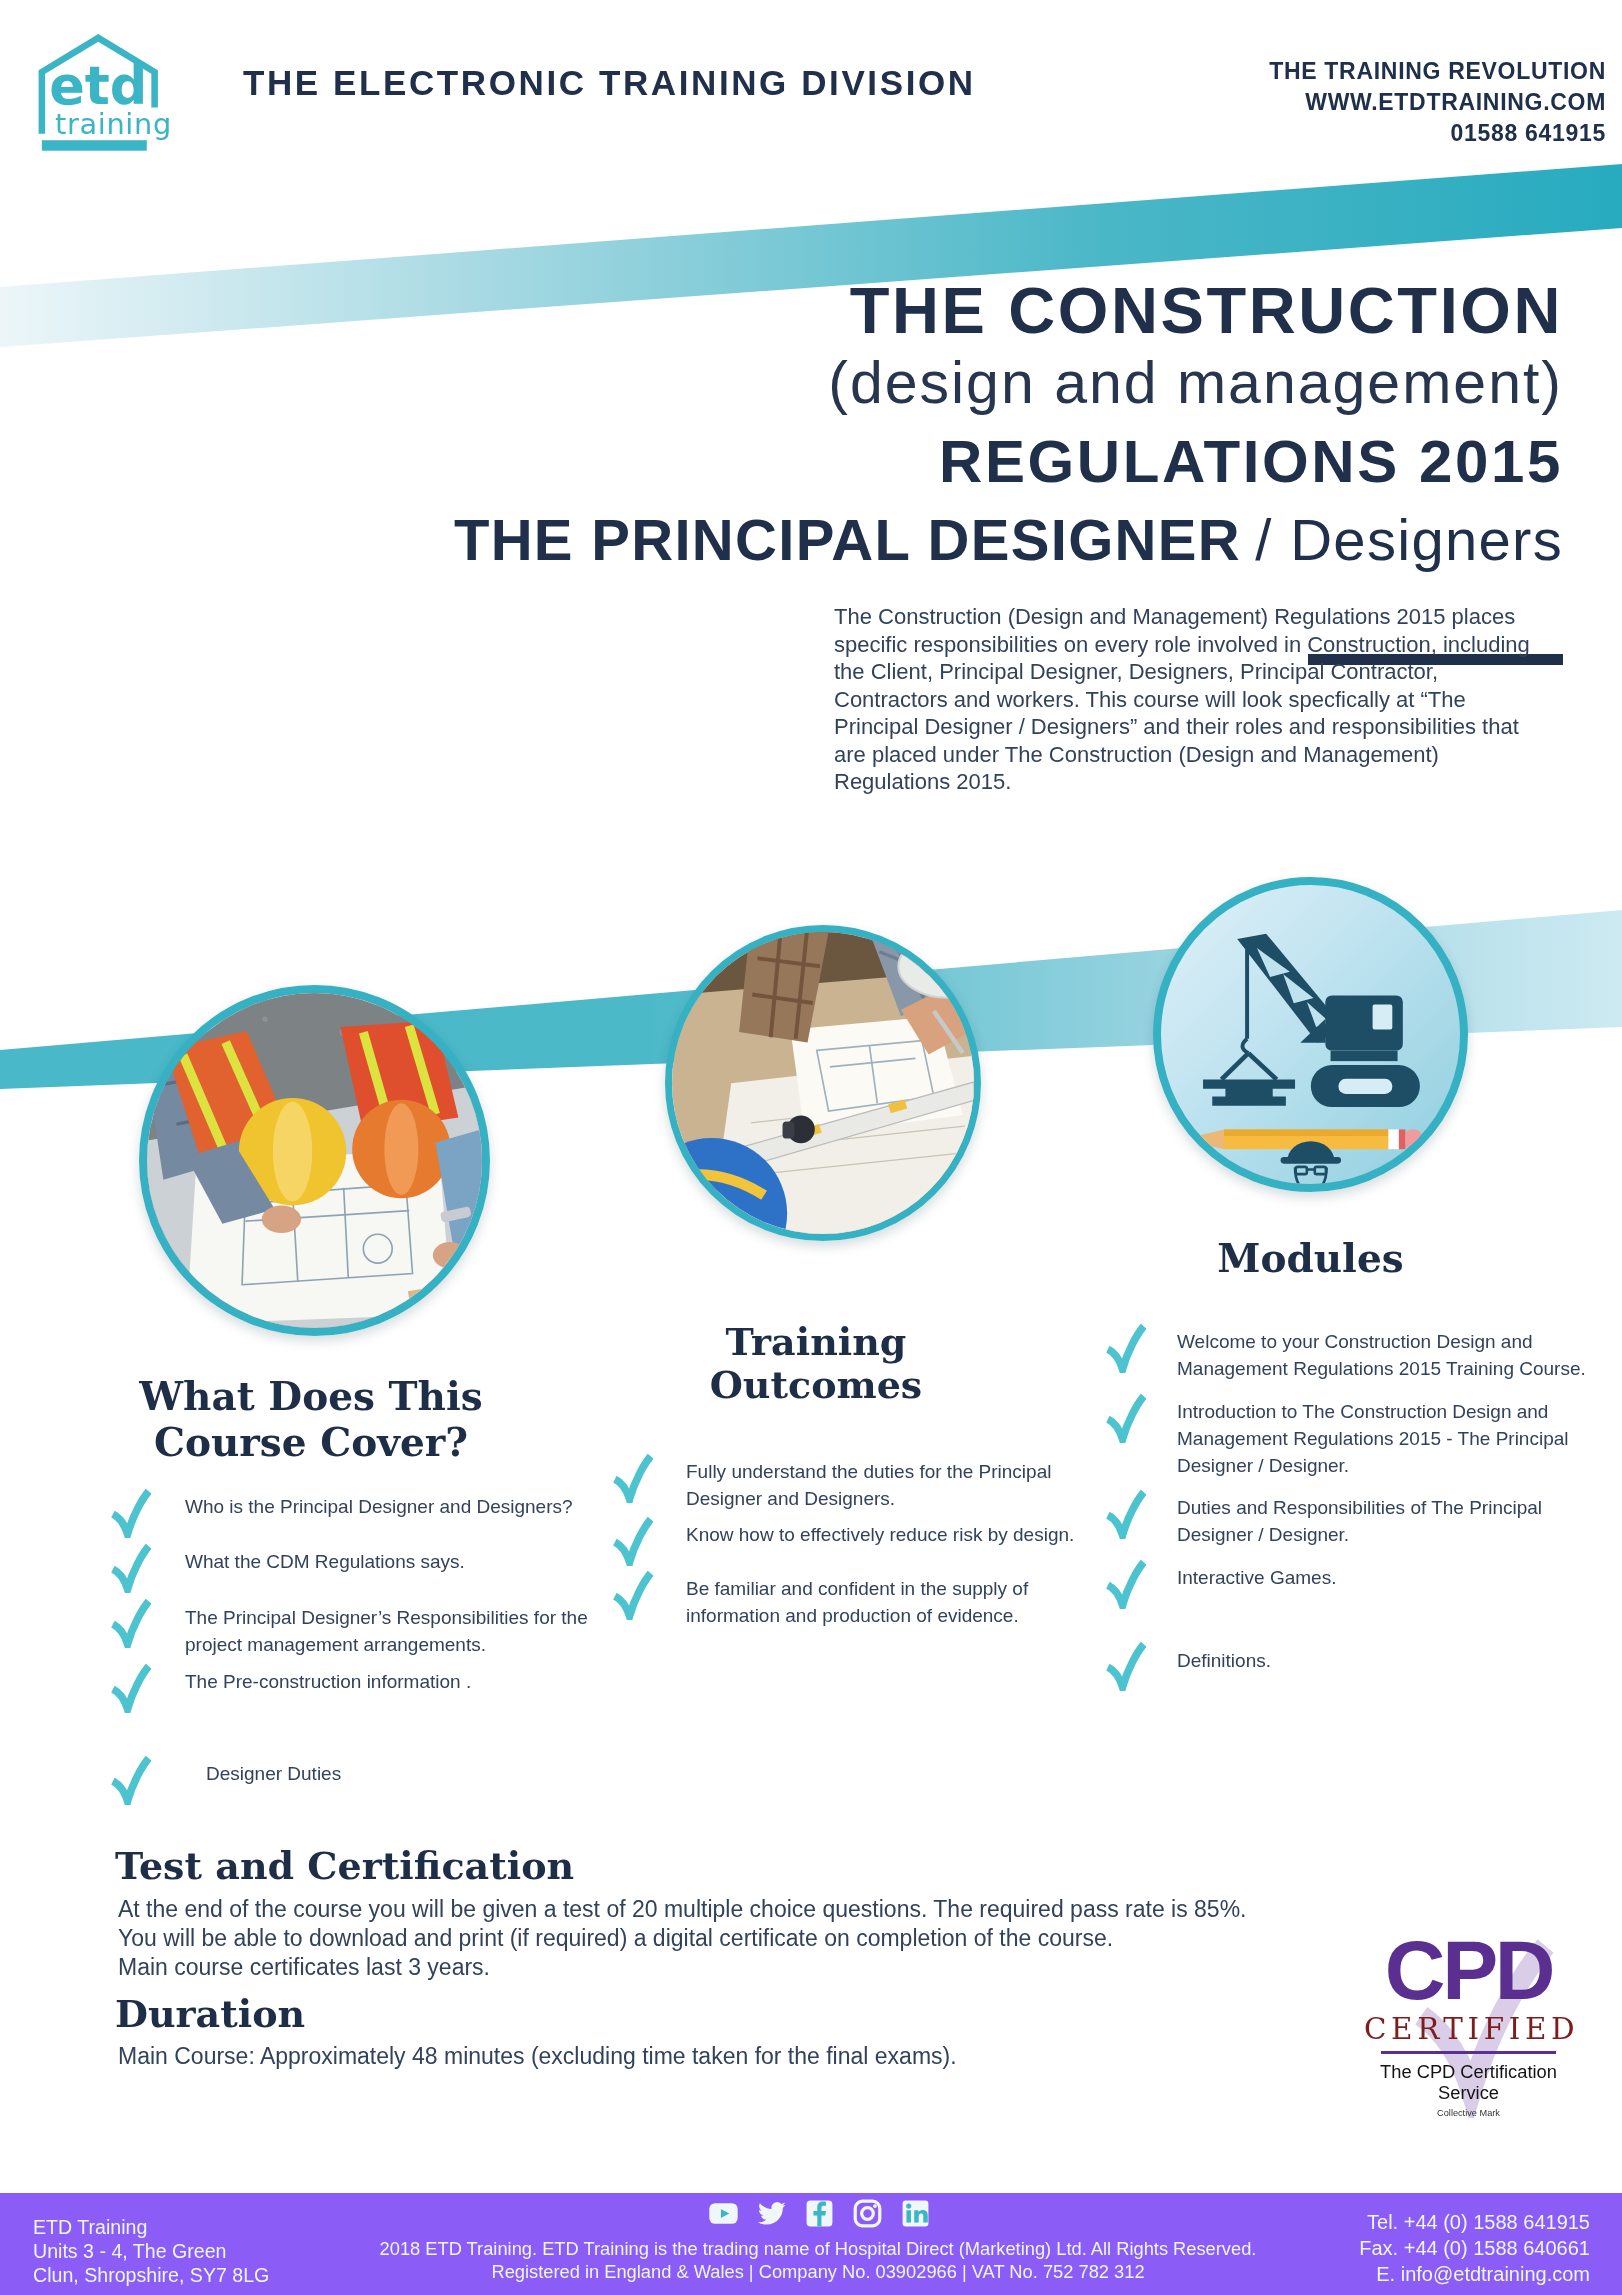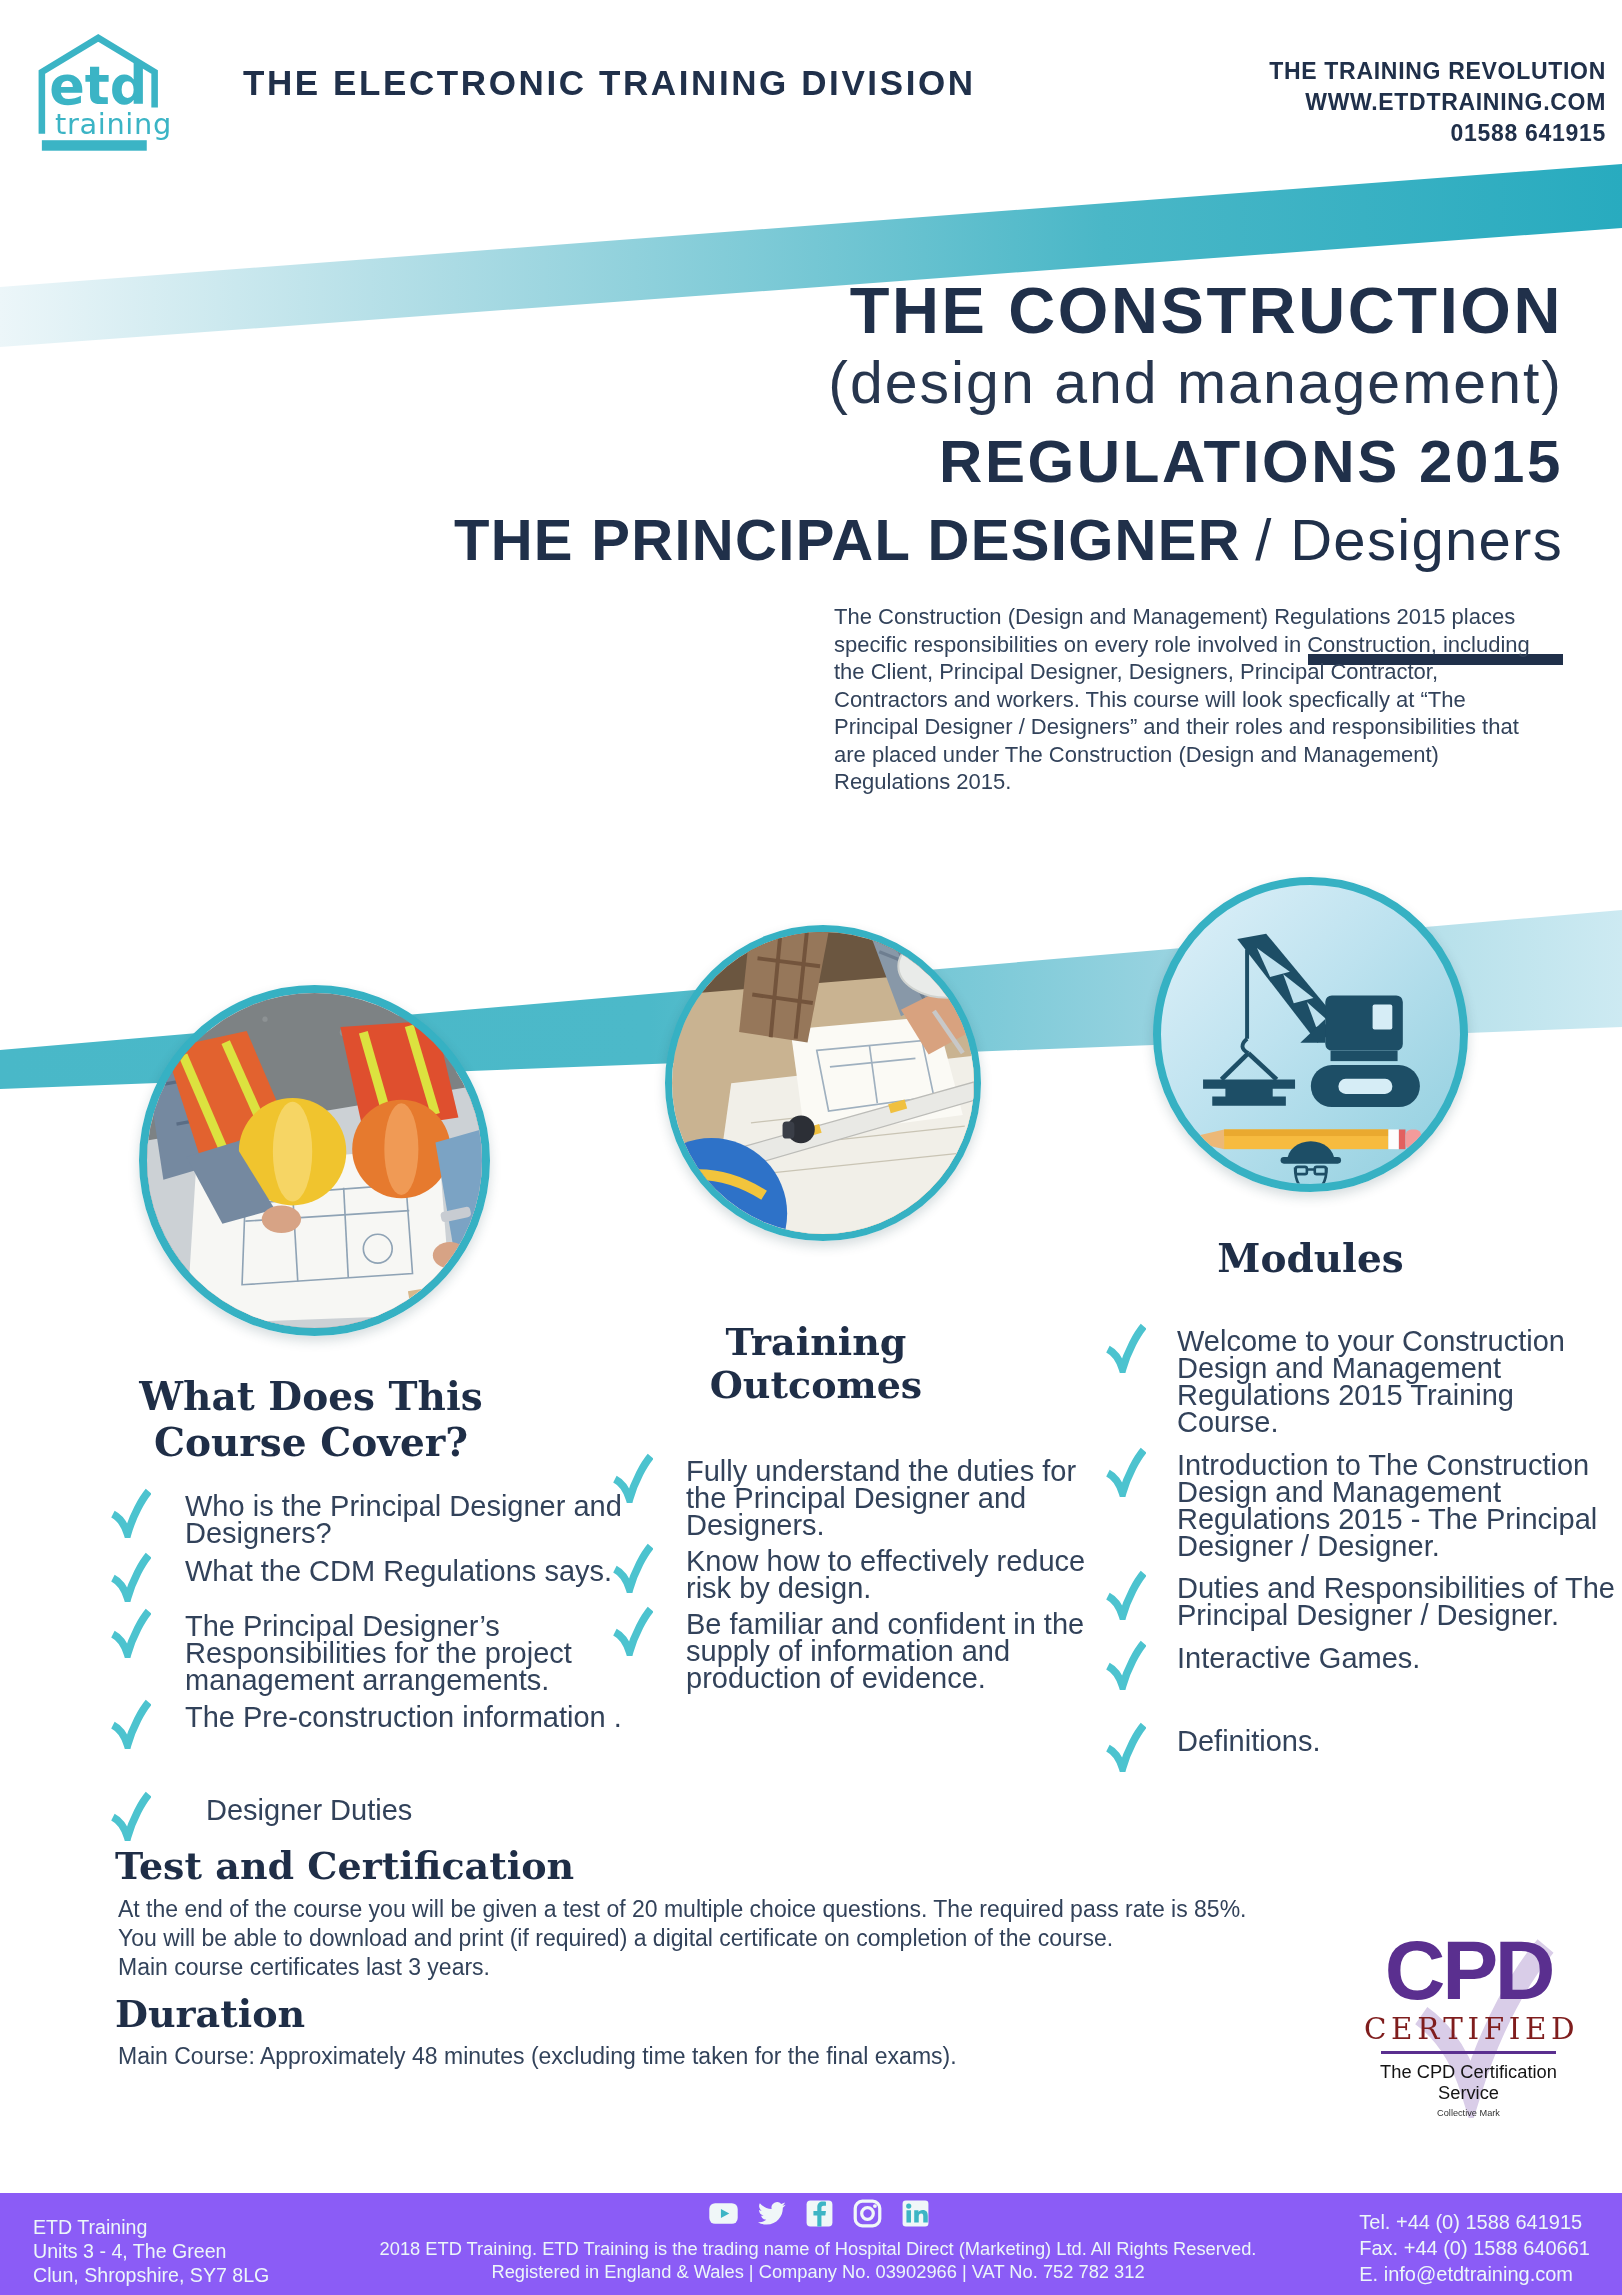--- a/index.html
+++ b/index.html
@@ -57,21 +57,21 @@
   .outcomes-heading{left:664px;top:1320px;width:304px;font-size:38px;line-height:43px;}
   .cover-heading{left:128px;top:1373px;width:366px;font-size:39px;line-height:46px;}
   .left-heading{font-family:"DejaVu Serif",serif;font-weight:700;color:#1f2e47;text-align:left;}
   .testcert-heading{left:115px;top:1843px;font-size:38px;}
   .duration-heading{left:115px;top:1991px;font-size:38px;}
 
   
   .check-list{display:flex;flex-direction:column;}
   .check-item{display:flex;align-items:flex-start;}
   .check-item .check{flex:none;width:41px;height:50px;margin-top:-5.2px;}
-  .check-item .item-text{font-size:29px;line-height:27px;color:#32425a;}
+  .check-item .item-text{font-size:19px;line-height:27px;color:#32425a;}
   .cover-list{left:110px;top:1493px;width:530px;}
   .cover-list .check-item{margin-bottom:10.5px;}
   .cover-list .check{margin-right:34px;}
   .cover-list .item-text{width:452px;}
   .cover-list .check-item.spaced{margin-top:37px;gap:21px;}
   .outcomes-list{left:612px;top:1458px;width:487px;}
   .outcomes-list .check-item{margin-bottom:9.2px;}
   .outcomes-list .check{margin-right:33px;}
   .outcomes-list .item-text{width:412px;}
   .modules-list{left:1105px;top:1328px;width:520px;}
@@ -95,21 +95,21 @@
   .cpd-line{position:relative;font-size:18.3px;line-height:21px;color:#141414;}
   .cpd-mark{position:relative;font-size:9.2px;color:#333;margin-top:5.2px;}
 
   
   .footer{left:0;top:2193px;width:1623px;height:102px;background:#8b5cf6;color:#ecf7f9;}
   .f-address{position:absolute;left:33px;top:22px;font-size:19.6px;line-height:24px;}
   .f-social{position:absolute;left:708px;top:5.2px;display:flex;gap:17px;}
   .f-social svg{width:31px;height:31px;display:block;}
   .f-legal{position:absolute;left:301px;top:44px;width:1034px;text-align:center;
            font-size:18.3px;line-height:23px;}
-  .f-contact{position:absolute;right:33px;top:15.7px;font-size:20px;line-height:26px;}
+  .f-contact{position:absolute;right:33px;top:15.7px;text-align:right;font-size:20px;line-height:26px;}
 </style>
 </head>
 <body>
 
 <div class="page">
 
   <svg class="abs logo" viewBox="0 0 270 195">
     <path d="M12 158 V64 L98 12 L184 64 V118" fill="none" stroke="#3bb4c5" stroke-width="10"></path>
     <text x="98" y="112" text-anchor="middle" font-family="DejaVu Sans, sans-serif" font-size="80" font-weight="700" fill="#3bb4c5">etd</text>
     <text x="32" y="158" font-family="DejaVu Sans, sans-serif" font-size="44" fill="#3bb4c5" letter-spacing="1">training</text>

